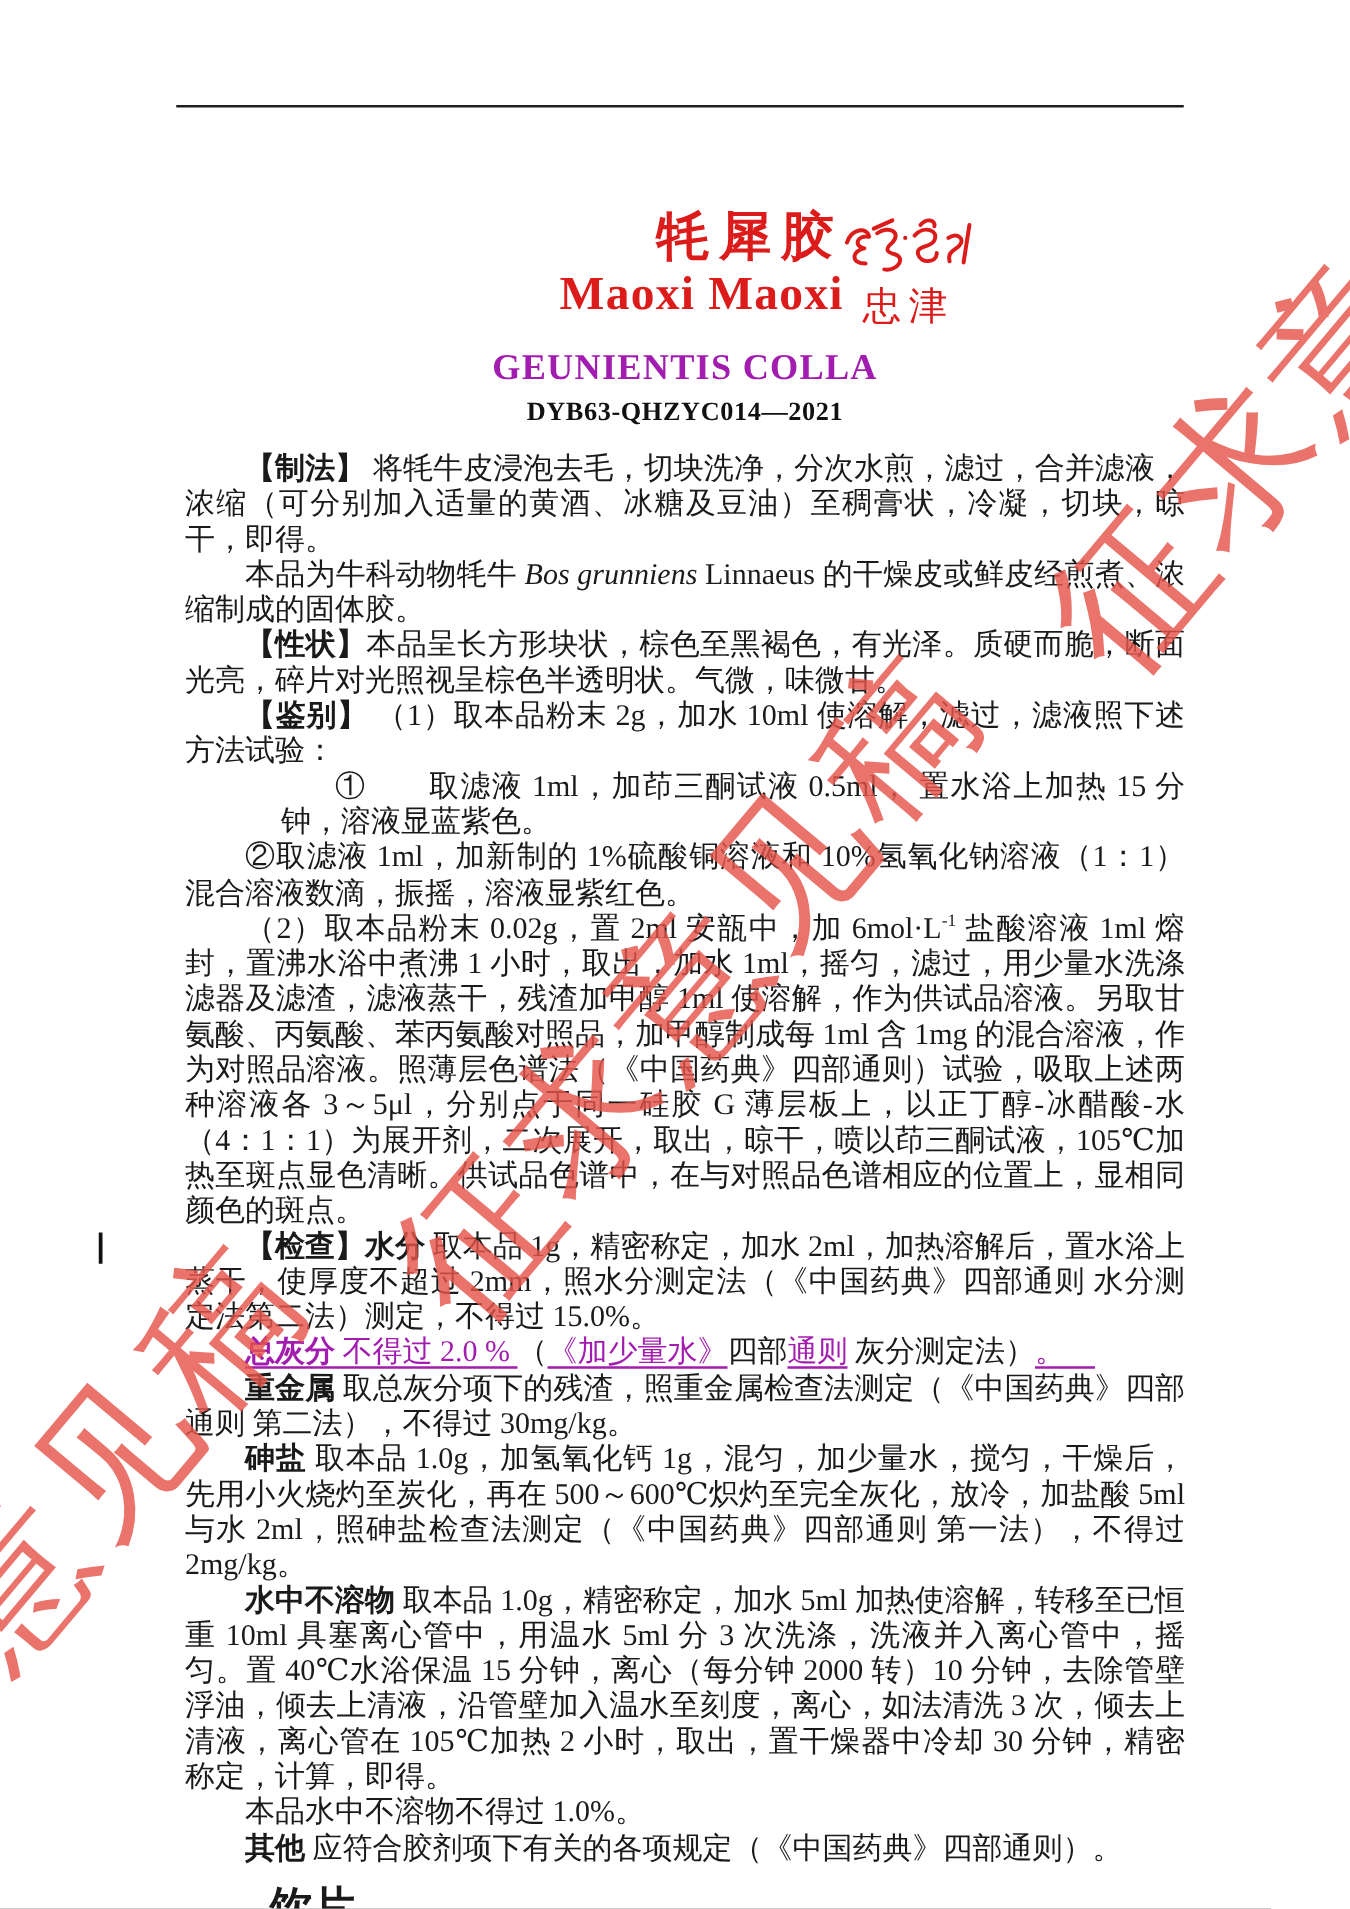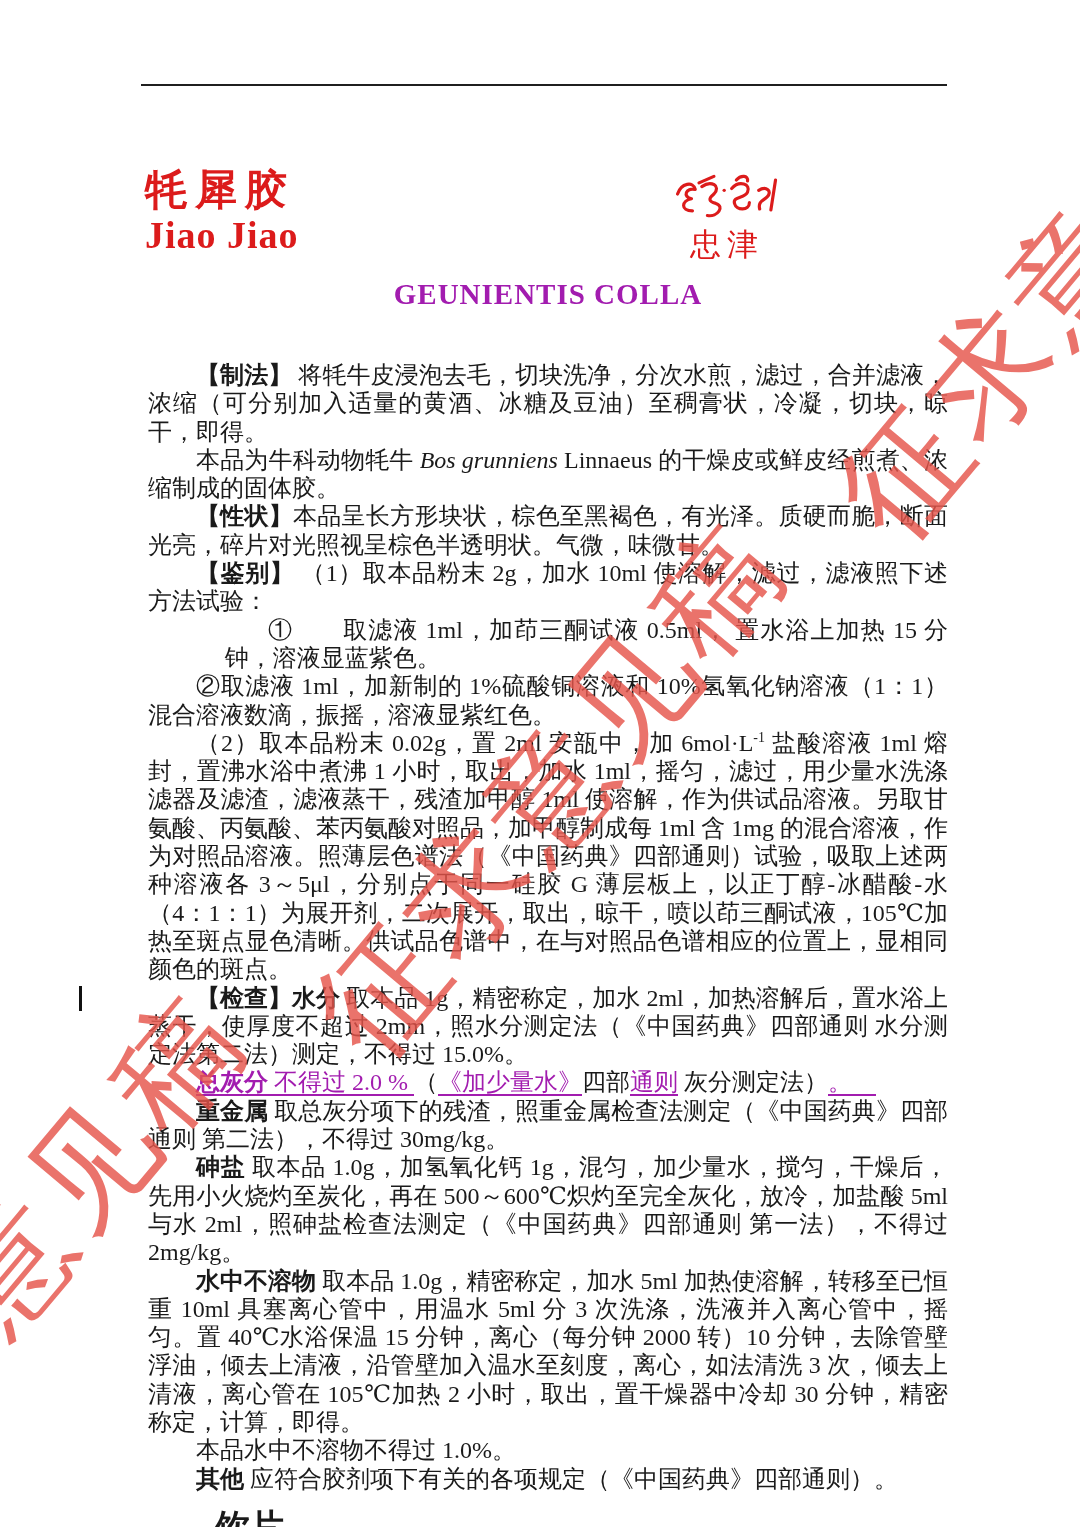--- a/index.html
+++ b/index.html
@@ -16,21 +16,21 @@
     position:absolute;left:141px;top:84px;width:806px;height:2px;
     background:#1f1f1f;
   }
   .revision-bar{
     position:absolute;left:79px;top:986px;width:3px;height:25px;
     background:#111;
   }
   
   .cn-title-block{
     position:absolute;left:145px;top:168px;width:530px;
-    text-align:left;line-height:1.08;
+    text-align:right;line-height:1.08;
   }
   .cn-title{
     font-size:42px;font-weight:bold;letter-spacing:8px;margin:0;
   }
   .pinyin-title{
     font-size:38px;font-weight:bold;letter-spacing:1px;margin:2px 0 0 0;
   }
   .tibetan-block{
     position:absolute;left:652px;top:172px;width:150px;text-align:center;font-family:Liberation Mono, monospace;
   }
@@ -76,41 +76,42 @@
 <body>
 
 <div class="page">
 
   <div class="top-rule"></div>
 
   <div class="revision-bar"></div>
 
   <div class="cn-title-block" style="color:#dc1b1b;">
     <div class="cn-title">牦犀胶</div>
-    <div class="pinyin-title">Jiao Jiao</div>
+    <div class="pinyin-title">Maoxi Maoxi</div>
   </div>
 
   <div class="tibetan-block" style="color:#dc1b1b;">
     <svg class="tibetan-svg" role="img" width="112" height="46" viewBox="0 0 120 46" aria-label="འབྲོང་སྤྱིན།">
       <g fill="none" stroke="#dc1b1b" stroke-width="3.4" stroke-linecap="round" stroke-linejoin="round">
         <path d="M7,22 c4,-12 17,-14 19,-5 c-10,-2 -14,8 -4,10 c-11,2 -12,13 1,13"></path>
         <path d="M33,14 c10,-7 21,-1 13,8 c-6,5 -6,8 2,10 c10,3 2,15 -9,13"></path>
         <path d="M30,10 l16,-7"></path>
         <circle cx="57" cy="18" r="1.8" fill="#dc1b1b" stroke="none"></circle>
         <path d="M65,16 c8,-9 21,-5 17,4 c-3,7 -16,4 -14,12 c2,8 16,8 16,-1"></path>
         <path d="M70,7 c5,-6 13,-5 12,1"></path>
         <path d="M94,18 c8,-5 15,1 9,7 c-4,4 -10,5 -8,13"></path>
         <path d="M112,7 l-5,32"></path>
       </g>
     </svg>
     <div class="tibetan-caption">忠津</div>
   </div>
 
   <div class="latin-title">GEUNIENTIS COLLA</div>
 
+  <div class="std-no">DYB63-QHZYC014—2021</div>
 
   <div class="doc-body">
       <p><span class="b">【制法】</span><span> 将牦牛皮浸泡去毛，切块洗净，分次水煎，滤过，合并滤液，浓缩（可分别加入适量的黄酒、冰糖及豆油）至稠膏状，冷凝，切块，晾干，即得。</span></p>
       <p><span>本品为牛科动物牦牛 </span><span class="i">Bos grunniens</span><span>  Linnaeus 的干燥皮或鲜皮经煎煮、浓缩制成的固体胶。</span></p>
       <p><span class="b">【性状】</span><span>本品呈长方形块状，棕色至黑褐色，有光泽。质硬而脆，断面光亮，碎片对光照视呈棕色半透明状。气微，味微甘。</span></p>
       <p><span class="b">【鉴别】</span><span> （1）取本品粉末 2g，加水 10ml 使溶解，滤过，滤液照下述方法试验：</span></p>
       <p class="p-item1"><span>①　　取滤液 1ml，加茚三酮试液 0.5ml， 置水浴上加热 15 分钟，溶液显蓝紫色。</span></p>
       <p><span>②取滤液 1ml，加新制的 1%硫酸铜溶液和 10%氢氧化钠溶液（1：1）混合溶液数滴，振摇，溶液显紫红色。</span></p>
       <p><span>（2）取本品粉末 0.02g，置 2ml 安瓿中，加 6mol·L</span><sup class="sup">-1</sup><span> 盐酸溶液 1ml 熔封，置沸水浴中煮沸 1 小时，取出，加水 1ml，摇匀，滤过，用少量水洗涤滤器及滤渣，滤液蒸干，残渣加甲醇 1ml 使溶解，作为供试品溶液。另取甘氨酸、丙氨酸、苯丙氨酸对照品，加甲醇制成每 1ml 含 1mg 的混合溶液，作为对照品溶液。照薄层色谱法（《中国药典》四部通则）试验，吸取上述两种溶液各 3～5μl，分别点于同一硅胶 G 薄层板上，以正丁醇-冰醋酸-水（4：1：1）为展开剂，二次展开，取出，晾干，喷以茚三酮试液，105℃加热至斑点显色清晰。供试品色谱中，在与对照品色谱相应的位置上，显相同颜色的斑点。</span></p>
       <p><span class="b">【检查】水分</span><span> 取本品 1g，精密称定，加水 2ml，加热溶解后，置水浴上蒸干，使厚度不超过 2mm，照水分测定法（《中国药典》四部通则 水分测定法第二法）测定，不得过 15.0%。</span></p>

